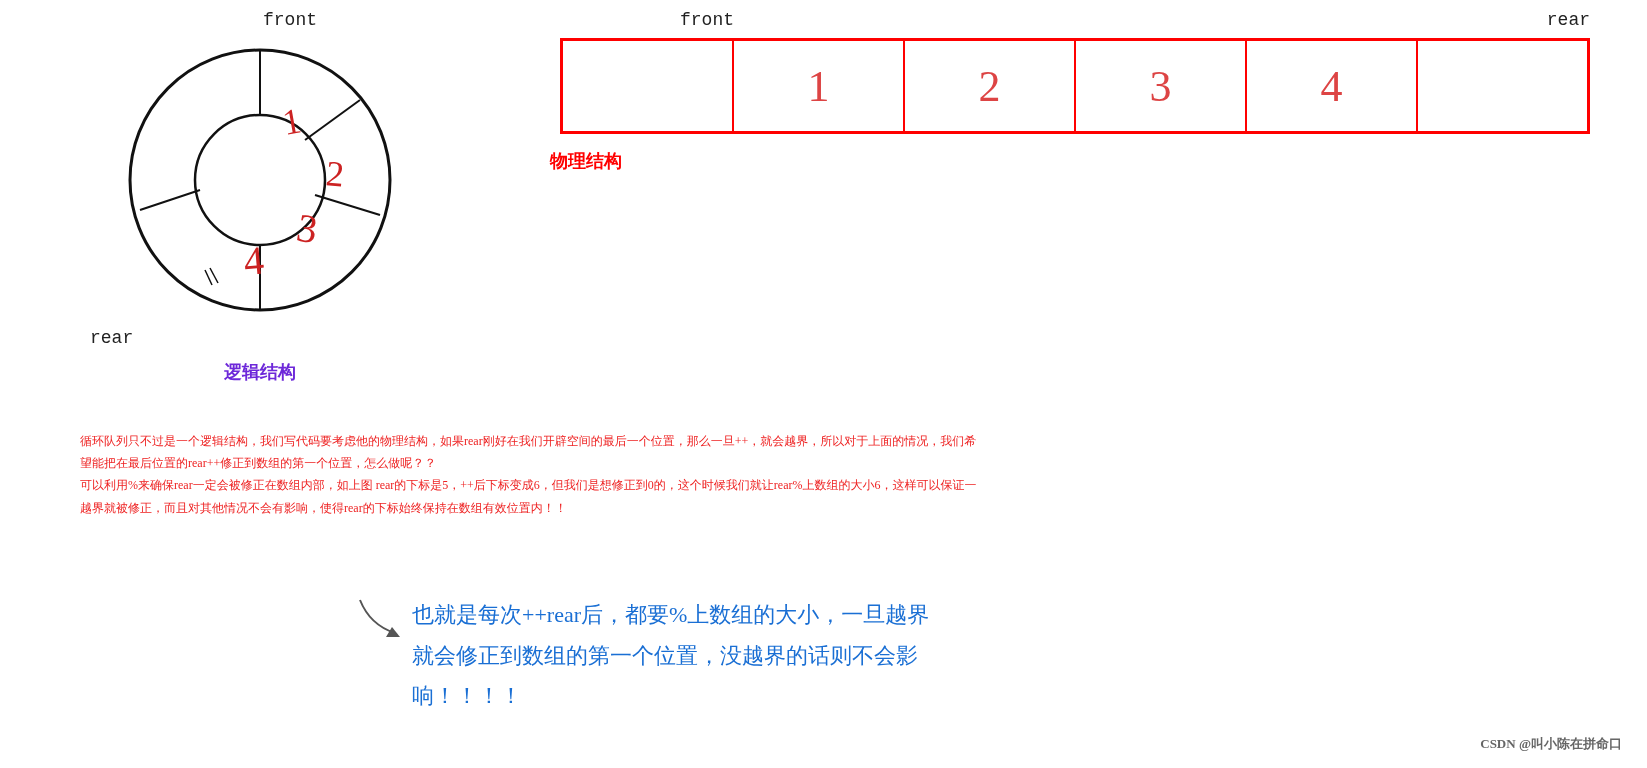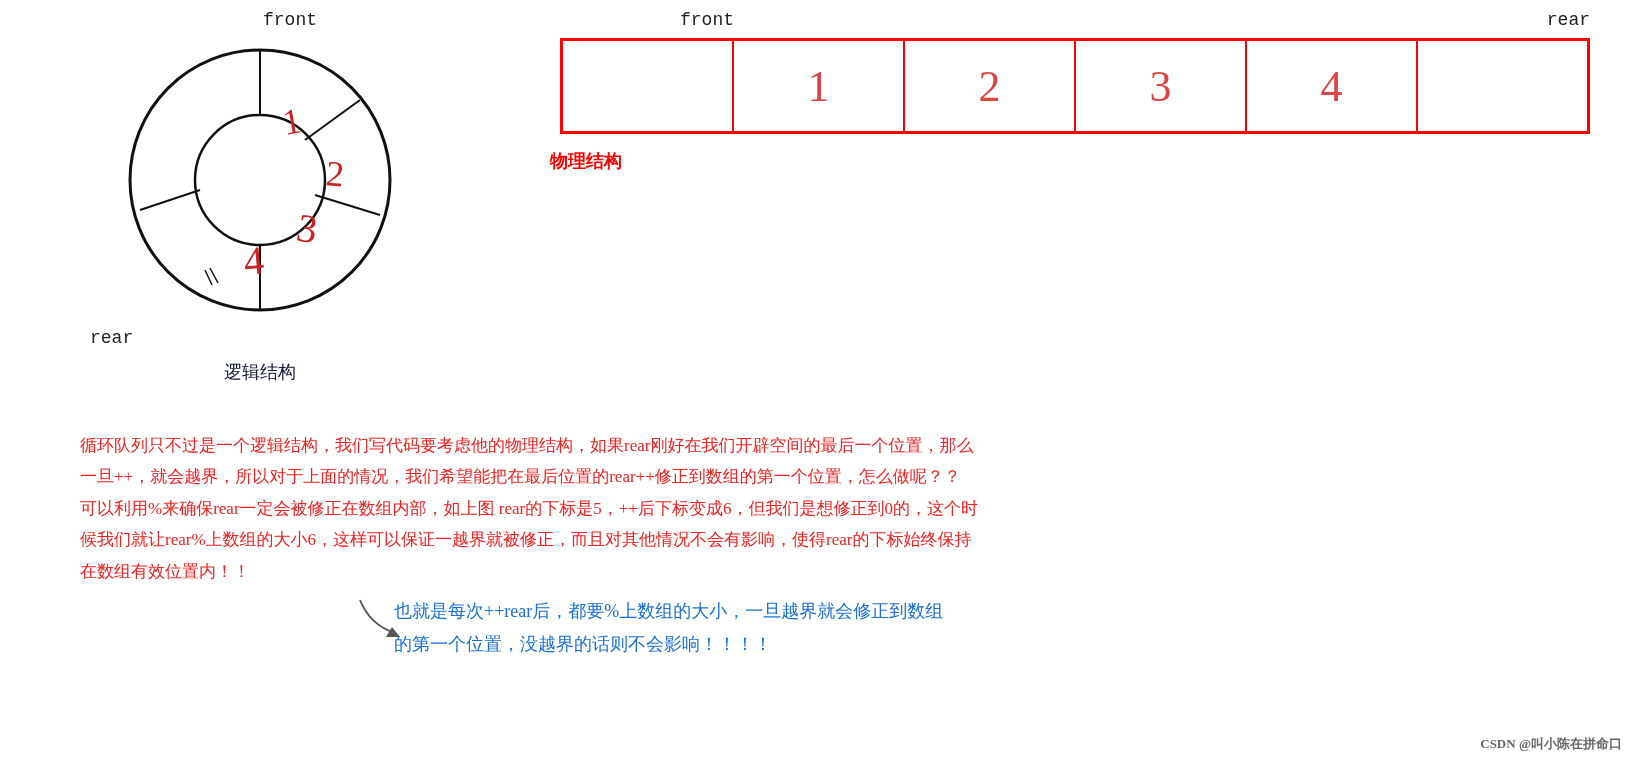--- a/index.html
+++ b/index.html
@@ -51,23 +51,23 @@
     .rear-label-left {
       font-family: "Courier New", monospace;
       font-size: 18px;
       color: #222;
       margin-top: 8px;
       margin-left: 10px;
     }
 
     .logic-label {
       text-align: center;
-      color: #0f172a;
-      font-size: 18px;
-      font-weight: normal;
+      color: #6d28d9;
+      font-size: 18px;
+      font-weight: bold;
       margin-top: 12px;
     }
 
     
     .right-section {
       position: absolute;
       left: 550px;
       top: 10px;
       width: 1050px;
     }
@@ -130,43 +130,43 @@
 
     
     .text-content {
       position: absolute;
       left: 80px;
       top: 430px;
       width: 900px;
     }
 
     .main-text {
-      font-size: 17px;
+      font-size: 12px;
       line-height: 1.85;
       color: #e22;
       font-family: "SimSun", "宋体", serif;
     }
 
     .annotation-section {
       position: absolute;
       left: 350px;
       top: 595px;
       width: 600px;
     }
 
     .annotation-arrow {
       position: absolute;
       left: 0;
       top: 0;
     }
 
     .annotation-text {
-      margin-left: 44px;
+      margin-left: 62px;
       color: #1a6fd4;
-      font-size: 18px;
+      font-size: 22px;
       line-height: 1.85;
       font-family: "SimSun", "宋体", serif;
     }
 
     .watermark {
       position: absolute;
       right: 25px;
       bottom: 15px;
       font-size: 13px;
       color: #666;

